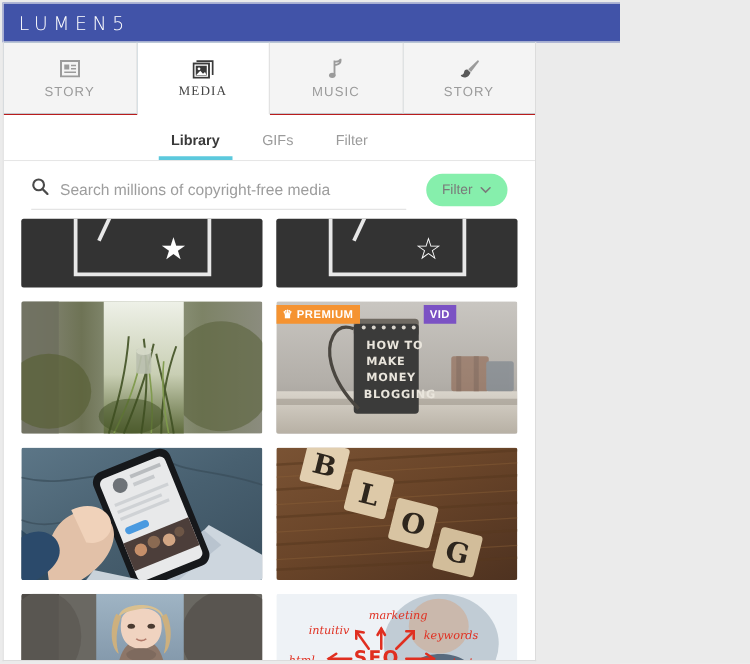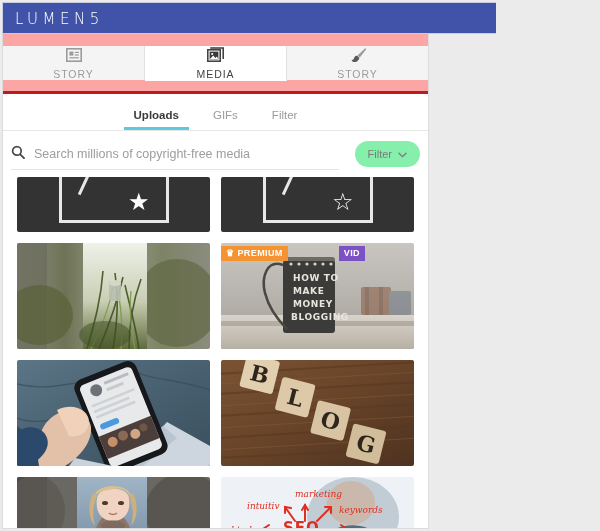--- a/index.html
+++ b/index.html
@@ -48,23 +48,22 @@
     border-bottom: 1px solid #dcdcdc;
     box-sizing: border-box;
     overflow: hidden;
   }
 
   
   .tabstrip {
     position: relative;
     display: flex;
     height: 57px;
-    background: #fca5a5;
-    border-bottom: 3px solid #b91c1c;
-    align-items: center;
+    background: #0c4a6e;
+    border-bottom: 1px solid #b91c1c;
   }
   .tab {
     flex: 1 1 0;
     display: flex;
     flex-direction: column;
     align-items: center;
     justify-content: center;
     gap: 4px;
     background: #f4f4f4;
     border-right: 1px solid #e2e2e2;
@@ -74,20 +73,21 @@
     cursor: pointer;
     box-sizing: border-box;
     position: relative;
   }
   .tab:last-child { border-right: none; }
   .tab.active {
     background: #ffffff;
     color: #444444;
     border-bottom: 1px solid #ffffff;
     margin-bottom: -1px;
+    font-family: Liberation Serif, serif;
   }
   .tab .ticon { height: 18px; display:flex; align-items:center; justify-content:center; }
   .tab svg { display: block; }
 
   
   .subtabs {
     display: flex;
     justify-content: center;
     align-items: flex-end;
     gap: 26px;
@@ -114,21 +114,21 @@
     left: -6px; right: -6px; bottom: 0;
     height: 3px;
     background: #5cc9dd;
   }
 
   
   .searchrow {
     display: flex;
     align-items: center;
     height: 46px;
-    padding: 0 8px;
+    padding: 0 22px;
     background: #ffffff;
     box-sizing: border-box;
   }
   .searchwrap {
     flex: 1 1 auto;
     display: flex;
     align-items: center;
     gap: 9px;
     border-bottom: 1px solid #e4e4e4;
     height: 30px;
@@ -275,35 +275,44 @@
             <rect x="0.8" y="2.8" width="12.4" height="11.4" fill="none" stroke="#3a3a3a" stroke-width="1.5"></rect>
             <path d="M3.2 0.9 H16.2 V12" fill="none" stroke="#3a3a3a" stroke-width="1.5"></path>
             <rect x="2.6" y="4.6" width="8.8" height="7.8" fill="#3a3a3a"></rect>
             <circle cx="5.2" cy="7" r="1.1" fill="#ffffff"></circle>
             <path d="M3 12 L6.2 8.6 L8.4 11 L10 9.6 L11.2 12 Z" fill="#ffffff"></path>
           </svg>
         </span>
         <span>MEDIA</span>
       </div>
 
+      <div class="tab">
+        <span class="ticon">
+          <svg width="13" height="16" viewBox="0 0 13 16">
+            <path d="M5.6 13.2 V2.2 C5.6 2.2 9.4 2.6 10.4 0.6 C10.8 3.4 8.6 4.6 6.8 4.9" fill="none" stroke="#9b9b9b" stroke-width="1.5" stroke-linecap="round"></path>
+            <ellipse cx="3.8" cy="13.2" rx="2.6" ry="2.1" fill="#9b9b9b"></ellipse>
+          </svg>
+        </span>
+        <span>MUSIC</span>
+      </div>
 
       <div class="tab">
         <span class="ticon">
           <svg width="18" height="16" viewBox="0 0 18 16">
             <path d="M16.4 1 L8.6 8.4 L10.8 10.6 L17.2 2.2 Z" fill="#9b9b9b"></path>
             <path d="M8.2 8.8 L10.4 11 C10.4 11 9.4 14.6 6.4 14.9 C3 15.2 2.6 13.2 2.6 13.2 C2.6 13.2 5 12.6 5.2 11 C5.4 9.4 6.6 8.2 8.2 8.8 Z" fill="#5a5a5a"></path>
           </svg>
         </span>
         <span>STORY</span>
       </div>
     </div>
 
     <div class="subtabs">
       <div class="subtab active">
-        <span>Uploads</span>
+        <span>Library</span>
       </div>
       <div class="subtab">
         <span>GIFs</span>
       </div>
       <div class="subtab">
         <span>Filter</span>
       </div>
     </div>
 
     <div class="searchrow">

